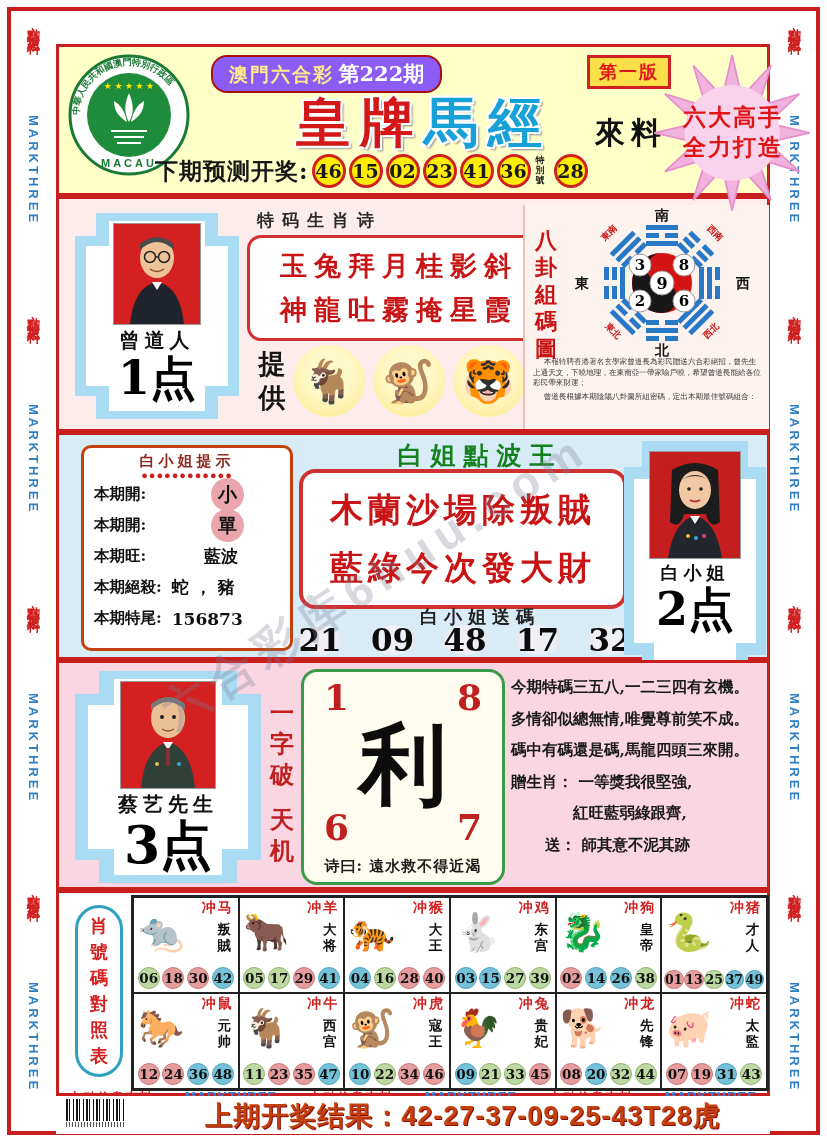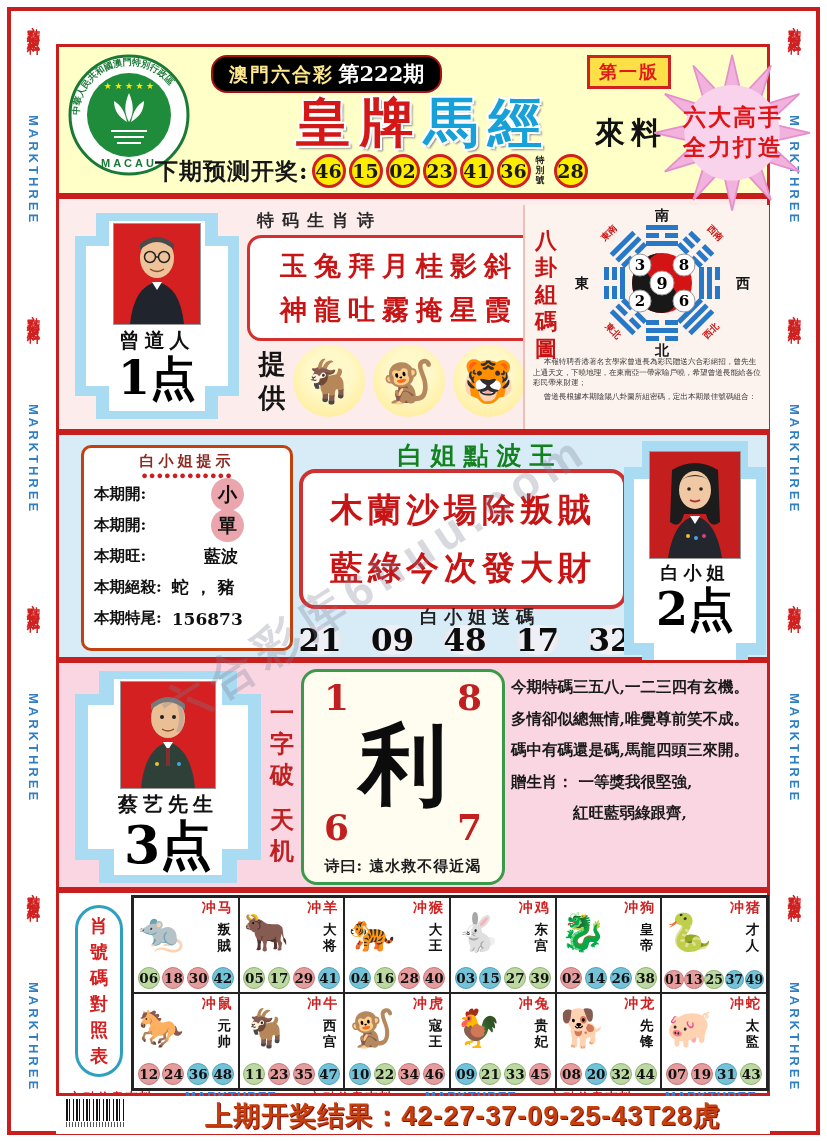--- a/index.html
+++ b/index.html
@@ -15,21 +15,21 @@
   .strip-item{writing-mode:vertical-rl;text-orientation:mixed;font-weight:bold;font-size:13px;
               letter-spacing:3px;white-space:nowrap;}
   .strip-item.red{color:#d02020;}
   .strip-item.blue{color:#2f7fc4;}
 
   .blk{position:absolute;left:56px;width:714px;border:3px solid #c81e1e;box-sizing:border-box;z-index:3;}
 
   
   .header{top:44px;height:152px;background:#ffffc8;}
   .logo{position:absolute;left:8px;top:6px;width:124px;height:124px;}
-  .issue-pill{position:absolute;left:152px;top:8px;background:#000000;border:2px solid #a81010;
+  .issue-pill{position:absolute;left:152px;top:8px;background:#8b5cf6;border:2px solid #a81010;
               border-radius:16px;padding:3px 16px;white-space:nowrap;}
   .issue-prefix{color:#ffe98c;font-weight:bold;font-size:19px;letter-spacing:2px;font-family:"DejaVu Serif",serif;}
   .issue-number{color:#fff;font-weight:bold;font-size:21px;font-family:"DejaVu Serif",serif;}
   .edition{position:absolute;right:96px;top:8px;border:3px solid #d02020;color:#e01818;background:#fde047;
            font-weight:bold;font-size:18px;padding:2px 9px;letter-spacing:2px;}
   .main-title{position:absolute;left:150px;top:40px;width:430px;text-align:center;font-family:"DejaVu Serif",serif;
               font-weight:bold;font-size:54px;letter-spacing:10px;white-space:nowrap;}
   .title-red{color:#d41818;text-shadow:2px 2px 0 #fff,-2px -2px 0 #fff,2px -2px 0 #fff,-2px 2px 0 #fff,3px 3px 2px #888;}
   .title-blue{color:#18a0d8;text-shadow:2px 2px 0 #fff,-2px -2px 0 #fff,2px -2px 0 #fff,-2px 2px 0 #fff,3px 3px 2px #888;}
   .title-suffix{position:absolute;right:100px;top:66px;font-family:"DejaVu Serif",serif;font-weight:bold;
@@ -487,20 +487,21 @@
       <div class="center-char">利</div>
       <div class="word-poem">诗曰: 遠水救不得近渴</div>
     </div>
 
     <div class="para" id="para">
         <div class="p-line">今期特碼三五八,一二三四有玄機。</div>
         <div class="p-line">多情卻似總無情,唯覺尊前笑不成。</div>
         <div class="p-line">碼中有碼還是碼,馬龍四頭三來開。</div>
         <div class="p-line">贈生肖： 一等獎我很堅強,</div>
         <div class="p-line ind1">紅旺藍弱綠跟齊,</div>
+        <div class="p-line ind2">送： 師其意不泥其跡</div>
       </div>
   </div>
 
   <div class="blk block-e">
     <div class="capsule">
       <div class="capsule-text" style="word-break:break-all;">肖號碼對照表</div>
     </div>
     <div class="zgrid" id="zgrid">
         <div class="zcell">
           <span class="zclash">冲马</span>

